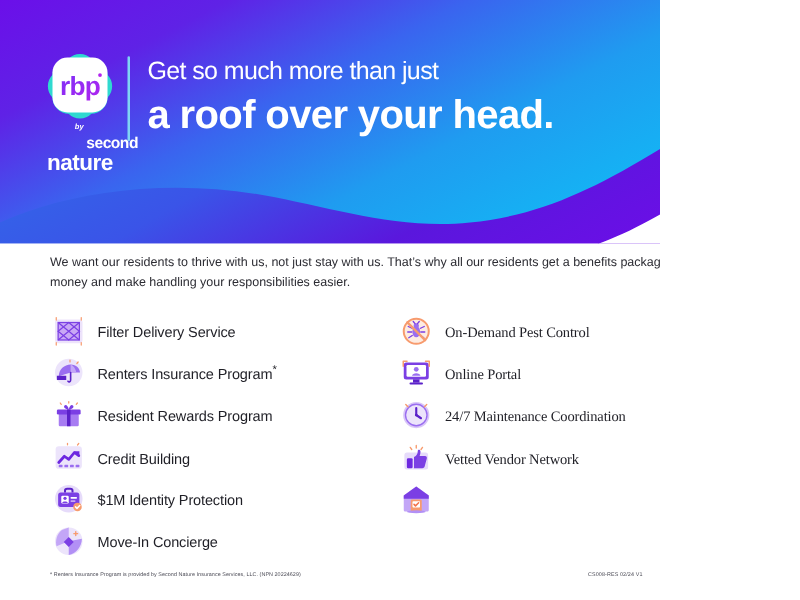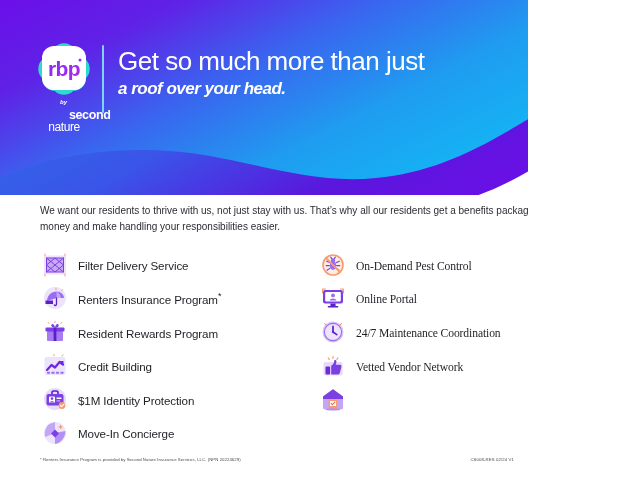--- a/index.html
+++ b/index.html
@@ -71,22 +71,22 @@
     margin-right: 1px;
   }
   .logo-sub .sn1 {
     font-size: 12.5px;
     font-weight: 700;
     letter-spacing: -0.4px;
     margin-left: 36px;
   }
   .logo-sub .sn2 {
     display: block;
-    font-size: 12px;
-    font-weight: 400;
+    font-size: 18px;
+    font-weight: 700;
     letter-spacing: -0.4px;
     margin-top: -2px;
   }
 
   
   .head-divider {
     position: absolute;
     left: 102px;
     top: 45px;
     width: 2px;
@@ -98,33 +98,32 @@
 
   
   .headline {
     position: absolute;
     left: 118px;
     top: 44px;
     z-index: 5;
     color: #ffffff;
   }
   .headline .l1 {
-    font-size: 26px;
+    font-size: 20px;
     font-weight: 400;
     letter-spacing: -0.5px;
     line-height: 1.32;
     white-space: nowrap;
   }
   .headline .l2 {
-    font-size: 17px;
+    font-size: 32px;
     font-weight: 700;
     letter-spacing: -0.5px;
     line-height: 1.32;
     white-space: nowrap;
-    font-style: italic;
   }
 
   
   .intro {
     position: absolute;
     left: 40px;
     top: 203px;
     width: 552px;
     font-size: 10px;
     line-height: 1.55;

